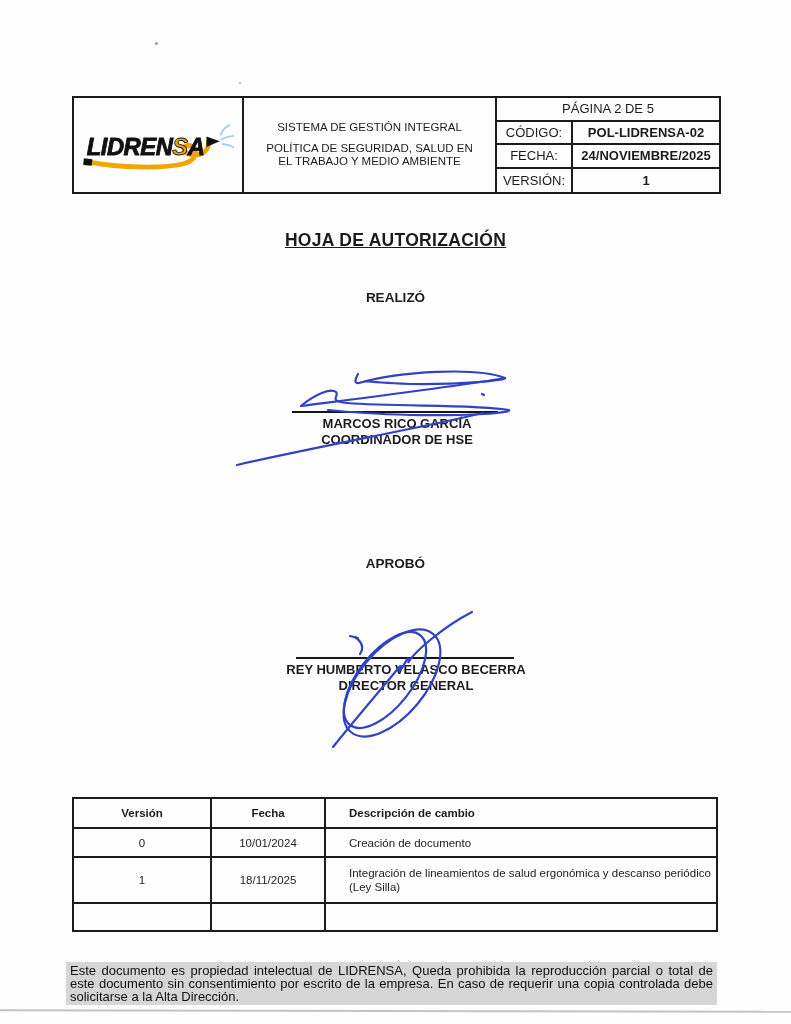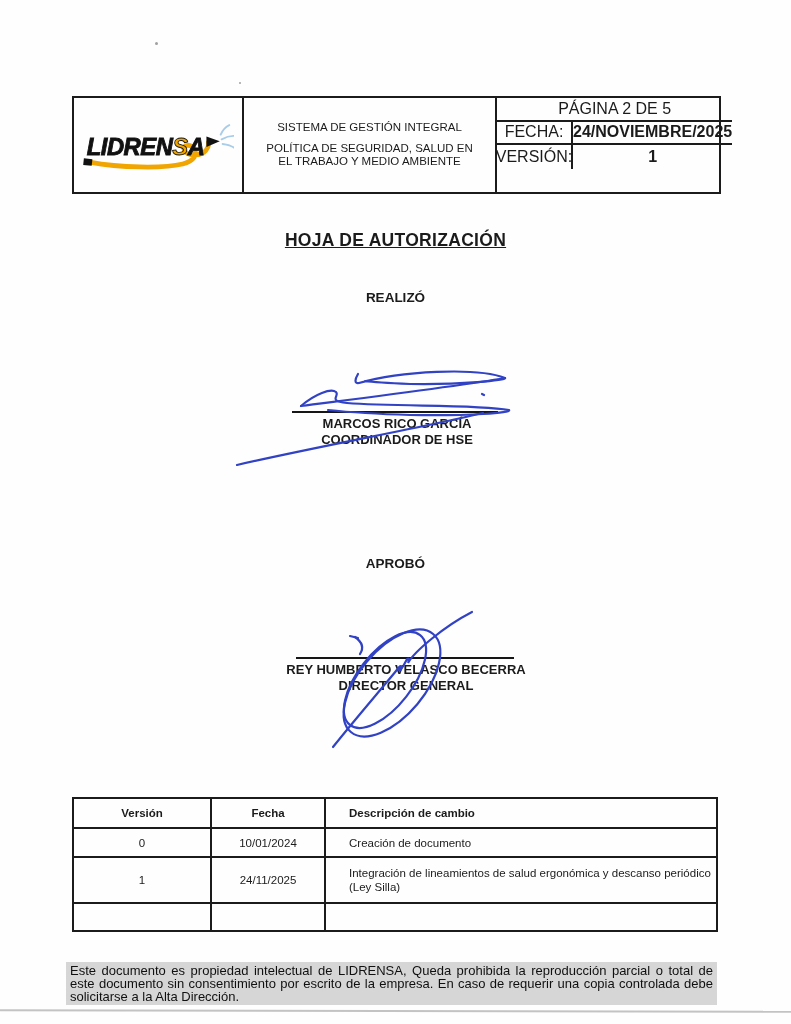--- a/index.html
+++ b/index.html
@@ -14,21 +14,21 @@
     position:absolute; left:72px; top:96px; width:649px; height:98px;
     border:2.5px solid #1b1b1b; box-sizing:border-box;
     display:grid; grid-template-columns:170px 253px 1fr;
   }
   .hdr-logo { border-right:2px solid #1b1b1b; display:flex; align-items:center; justify-content:center; }
   .hdr-title {
     border-right:2px solid #1b1b1b; display:flex; flex-direction:column;
     align-items:center; justify-content:center; gap:7px;
     font-size:11.5px; line-height:13.5px; text-align:center; padding:8px 8px;
   }
-  .hdr-meta { display:grid; grid-template-rows:repeat(4,1fr); font-size:16px;border-radius:6px; }
+  .hdr-meta { display:grid; grid-template-rows:repeat(4,1fr); font-size:13px;border-radius:6px; }
   .meta-top { border-bottom:2px solid #1b1b1b; display:flex; align-items:center; justify-content:center; }
   .meta-row { display:grid; grid-template-columns:76px 1fr; border-bottom:2px solid #1b1b1b; }
   .meta-row:last-child { border-bottom:none; }
   .meta-lbl { border-right:2px solid #1b1b1b; display:flex; align-items:center; justify-content:center; }
   .meta-val { display:flex; align-items:center; justify-content:center; font-weight:bold; }
 
   
   .page-title {
     position:absolute; top:230px; left:0; width:100%; text-align:center;
     font-size:17.5px; font-weight:bold; letter-spacing:0.3px;text-decoration:underline;
@@ -96,20 +96,24 @@
       <div>SISTEMA DE GESTIÓN INTEGRAL</div>
       <div>
         <div>POLÍTICA DE SEGURIDAD, SALUD EN</div>
         <div>EL TRABAJO Y MEDIO AMBIENTE</div>
       </div>
     </div>
 
     <div class="hdr-meta">
       <div class="meta-top">PÁGINA 2 DE 5</div>
       <div class="meta-row">
+        <div class="meta-lbl">CÓDIGO:</div>
+        <div class="meta-val">POL-LIDRENSA-02</div>
+      </div>
+      <div class="meta-row">
         <div class="meta-lbl">FECHA:</div>
         <div class="meta-val">24/NOVIEMBRE/2025</div>
       </div>
       <div class="meta-row">
         <div class="meta-lbl">VERSIÓN:</div>
         <div class="meta-val">1</div>
       </div>
     </div>
   </div>
 
@@ -157,21 +161,21 @@
     </div>
 
     <div class="chg-row r-single">
       <div class="chg-cell">0</div>
       <div class="chg-cell">10/01/2024</div>
       <div class="chg-cell chg-desc">Creación de documento</div>
     </div>
 
     <div class="chg-row r-tall">
       <div class="chg-cell">1</div>
-      <div class="chg-cell">24/11/2025</div>
+      <div class="chg-cell">18/11/2025</div>
       <div class="chg-cell chg-desc">Integración de lineamientos de salud ergonómica y descanso periódico (Ley Silla)</div>
     </div>
 
     <div class="chg-row r-empty">
       <div class="chg-cell"></div>
       <div class="chg-cell"></div>
       <div class="chg-cell chg-desc"></div>
     </div>
   </div>
 

